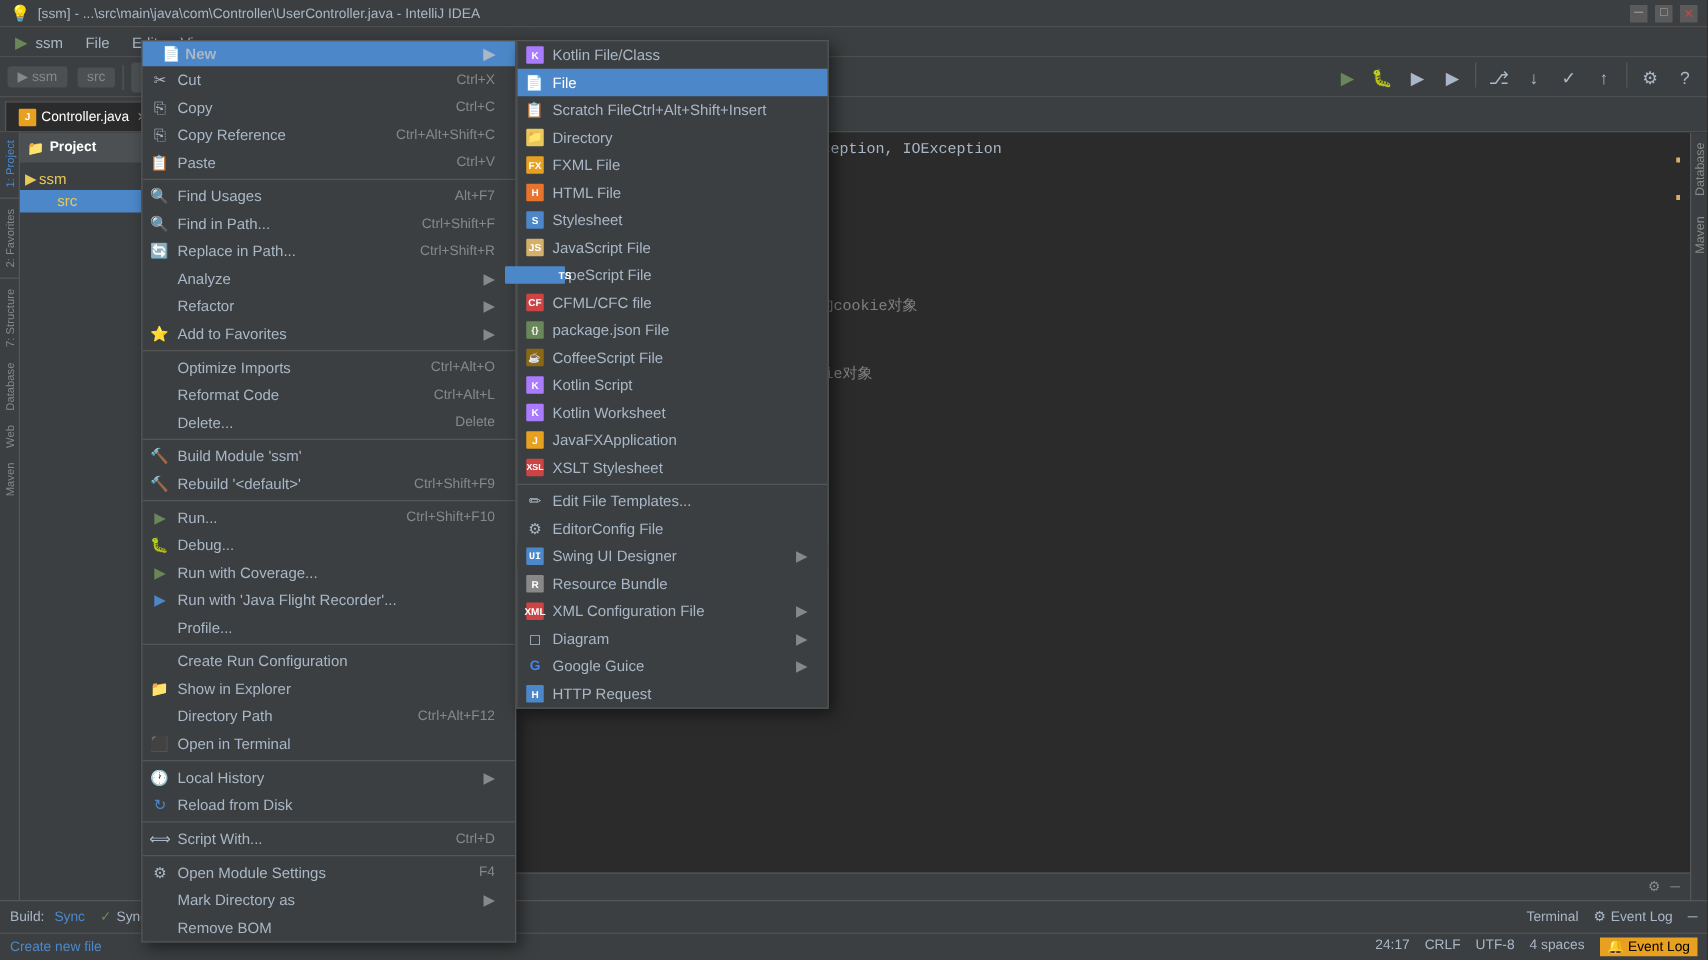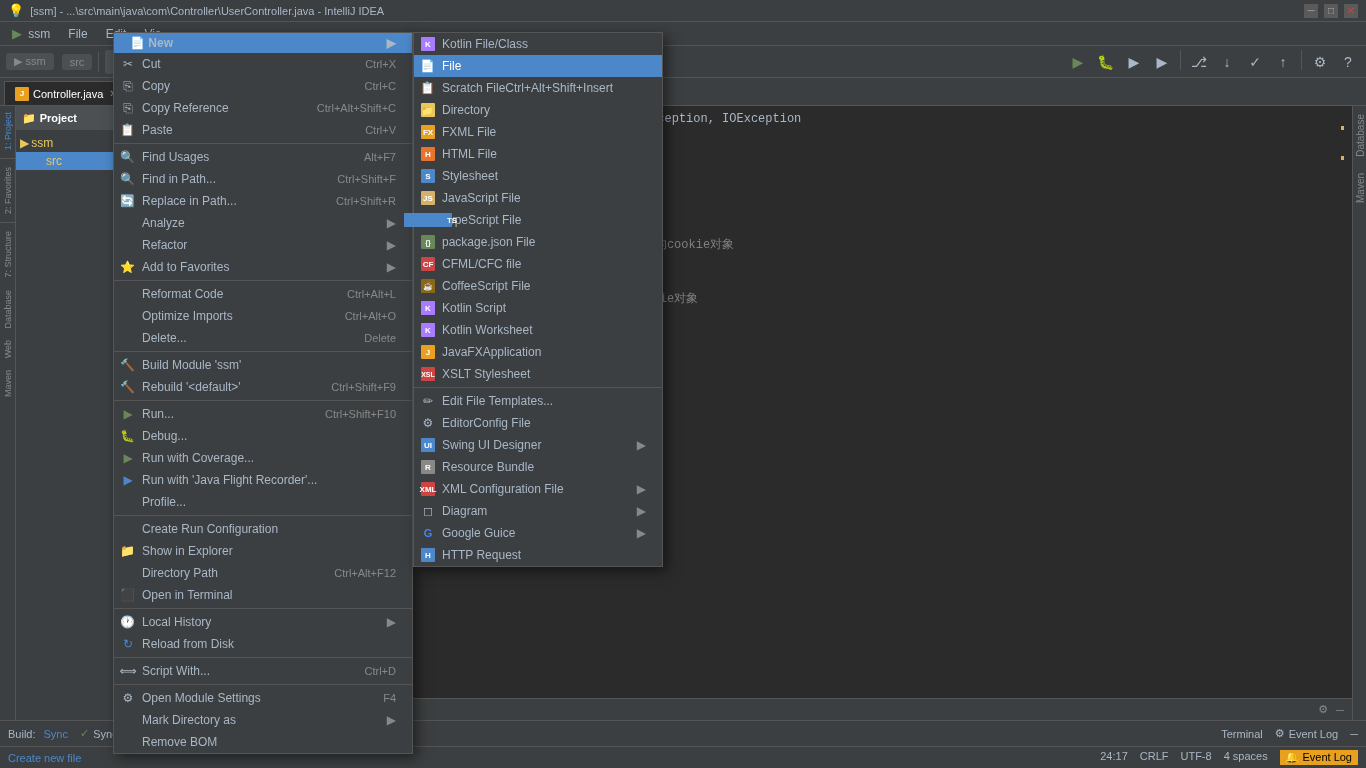--- a/index.html
+++ b/index.html
@@ -337,21 +337,21 @@
     .fi-json { background: #6a8759; color: #fff; }
     .fi-cfml { background: #cc4444; color: #fff; }
     .fi-coffee { background: #8b6914; color: #fff; }
     .fi-fxml { background: #e8a020; color: #fff; }
     .fi-dir { background: #e8c85a; color: #fff; }
     .fi-xslt { background: #cc4444; color: #fff; }
     .fi-res { background: #888; color: #fff; }
     .fi-xml { background: #cc4444; color: #fff; }
     .fi-http { background: #4c88c9; color: #fff; }
     .fi-google { color: #4285F4; font-size: 11px; font-weight: bold; }
-    .fi-swing { background: #4c88c9; color: #fff; }
+    .fi-swing { background: #4c88c9; color: #fff; font-family: Liberation Mono, monospace; }
 
     
     .gutter-bar {
       position: absolute;
       left: 0;
       top: 0;
       width: 4px;
       height: 100%;
       background: #3c3f41;
       border-right: 1px solid #555;
@@ -697,27 +697,27 @@
       <span class="arrow">▶</span>
     </div>
     <div class="cm-item">
       <span class="cm-icon">⭐</span>
       <span>Add to Favorites</span>
       <span class="arrow">▶</span>
     </div>
     <div class="cm-separator"></div>
     <div class="cm-item">
       <span class="cm-icon"></span>
+      <span>Optimize Imports</span>
+      <span class="shortcut">Ctrl+Alt+O</span>
+    </div>
+    <div class="cm-item">
+      <span class="cm-icon"></span>
       <span>Reformat Code</span>
       <span class="shortcut">Ctrl+Alt+L</span>
-    </div>
-    <div class="cm-item">
-      <span class="cm-icon"></span>
-      <span>Optimize Imports</span>
-      <span class="shortcut">Ctrl+Alt+O</span>
     </div>
     <div class="cm-item">
       <span class="cm-icon"></span>
       <span>Delete...</span>
       <span class="shortcut">Delete</span>
     </div>
     <div class="cm-separator"></div>
     <div class="cm-item">
       <span class="cm-icon" style="color:#e8a020;">🔨</span>
       <span>Build Module 'ssm'</span>
@@ -862,30 +862,30 @@
 
     <div class="sm-item">
       <span class="sm-icon">
         <span class="file-icon fi-ts" style="font-size:8px;">TS</span>
       </span>
       <span>TypeScript File</span>
     </div>
 
     <div class="sm-item">
       <span class="sm-icon">
+        <span class="file-icon fi-cfml" style="font-size:8px;">CF</span>
+      </span>
+      <span>CFML/CFC file</span>
+    </div>
+
+    <div class="sm-item">
+      <span class="sm-icon">
         <span class="file-icon fi-json" style="font-size:7px;">{}</span>
       </span>
       <span>package.json File</span>
-    </div>
-
-    <div class="sm-item">
-      <span class="sm-icon">
-        <span class="file-icon fi-cfml" style="font-size:8px;">CF</span>
-      </span>
-      <span>CFML/CFC file</span>
     </div>
 
     <div class="sm-item">
       <span class="sm-icon">
         <span class="file-icon fi-coffee" style="font-size:8px;">☕</span>
       </span>
       <span>CoffeeScript File</span>
     </div>
 
     <div class="sm-item">

